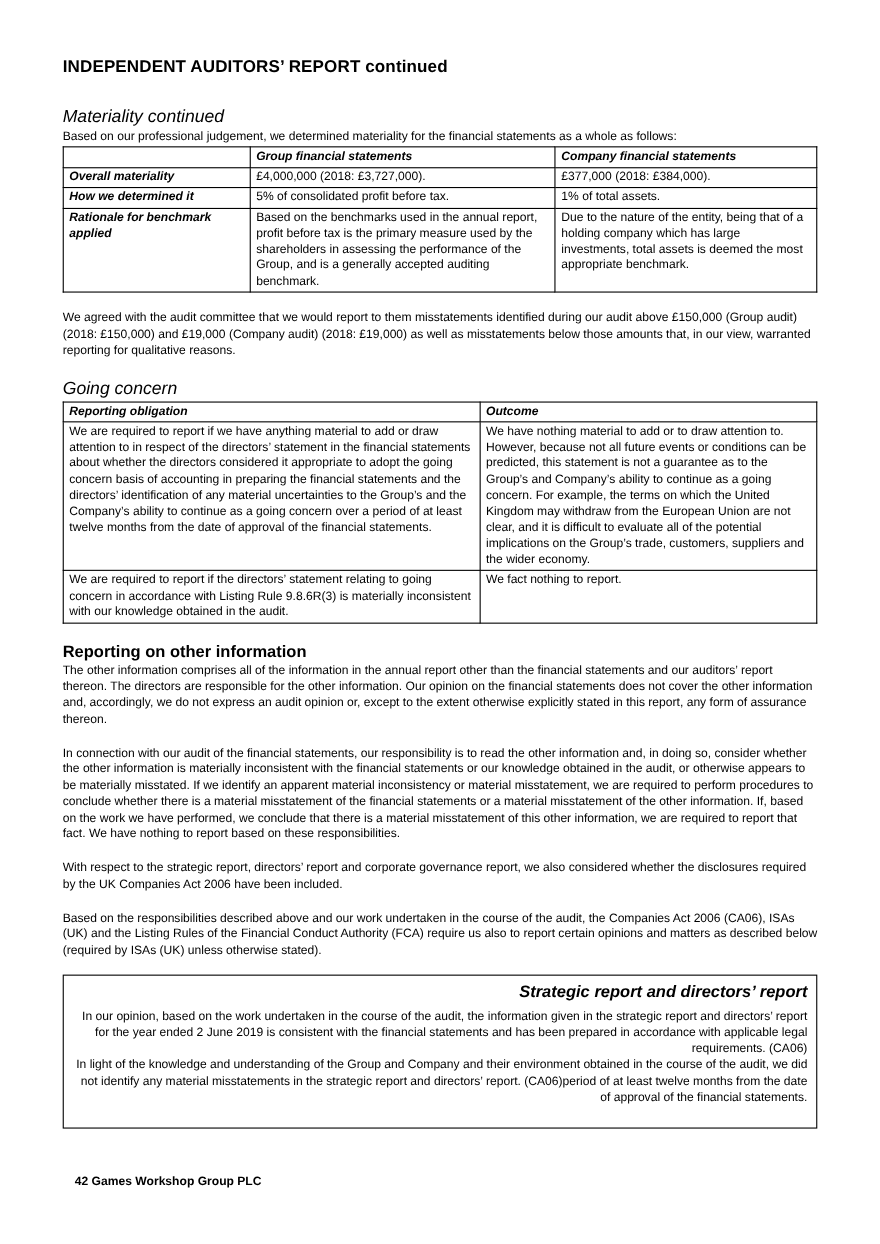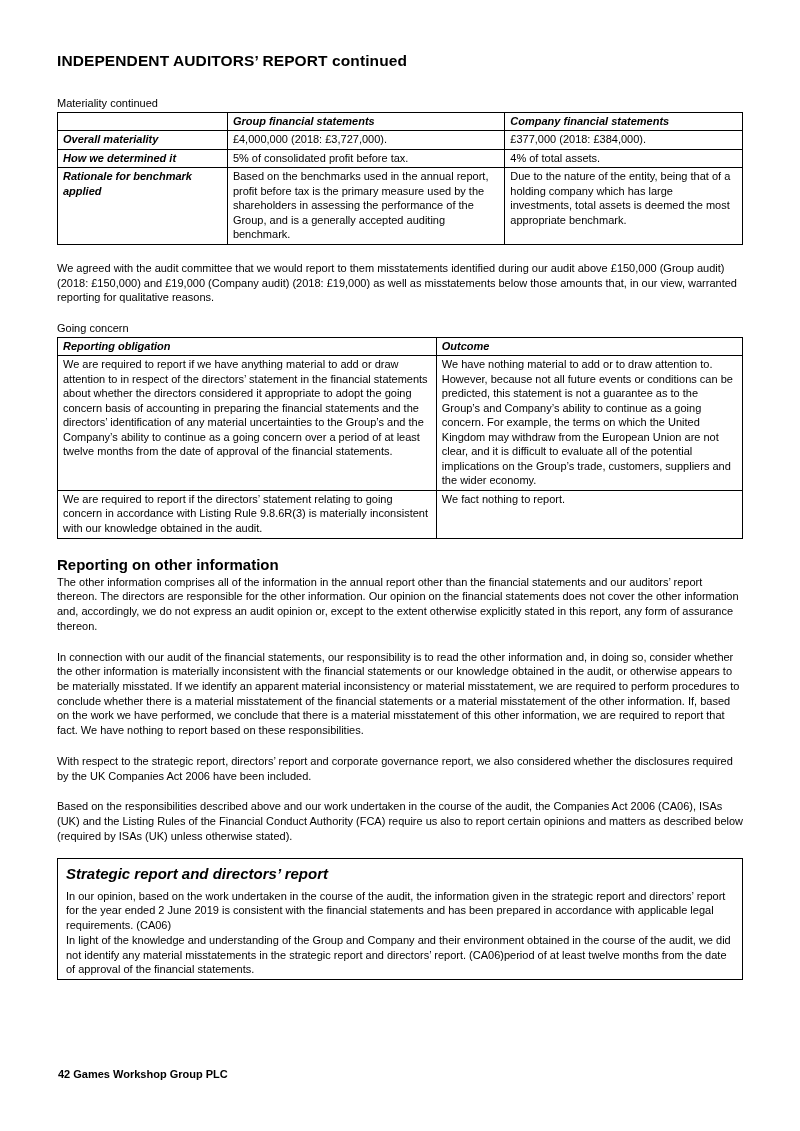--- a/index.html
+++ b/index.html
@@ -19,21 +19,22 @@
     font-size: 15.5px;
     font-weight: bold;
     letter-spacing: 0.1px;
     margin-bottom: 26px;
   }
   .body-txt {
     font-size: 11px;
     line-height: 1.34;
   }
   .h-italic {
-    font-size: 11px;
+    font-size: 16px;
+    font-style: italic;
     line-height: 1.34;
   }
   .h-bold {
     font-size: 15px;
     font-weight: bold;
     line-height: 1.34;
   }
   .gap-top { margin-top: 16px; }
   .gap-top-lg { margin-top: 15px; }
   table.tbl {
@@ -57,40 +58,42 @@
     font-style: italic;
   }
   .col-m-1 { width: 24.8%; }
   .col-m-2 { width: 40.5%; }
   .col-m-3 { width: 34.7%; }
   .col-g-1 { width: 55.3%; }
   .col-g-2 { width: 44.7%; }
   .report-box {
     border: 1px solid #000;
     margin-top: 14px;
-    padding: 5px 8px 2px 8px;
+    padding: 5px 8px 20px 8px;
+    text-align: right;
   }
   .report-box .box-heading { margin-bottom: 5px; }
   .footer {
     position: absolute;
-    left: 58px;
+    left: 68px;
     top: 1068px;
     font-size: 11px;
     font-weight: bold;
   }
 </style>
 </head>
 <body>
 
 <div class="page">
 
   <h1 class="title">INDEPENDENT AUDITORS’ REPORT continued</h1>
 
   <section>
     <p class="h-italic">Materiality continued</p>
+    <p class="body-txt">Based on our professional judgement, we determined materiality for the financial statements as a whole as follows:</p>
 
     <table class="tbl">
       <colgroup>
           <col class="col-m-1">
           <col class="col-m-2">
           <col class="col-m-3">
         </colgroup>
       <thead>
         <tr>
           <th></th>
@@ -100,21 +103,21 @@
       </thead>
       <tbody>
         <tr>
           <td class="cell-label">Overall materiality</td>
           <td>£4,000,000 (2018: £3,727,000).</td>
           <td>£377,000 (2018: £384,000).</td>
         </tr>
         <tr>
           <td class="cell-label">How we determined it</td>
           <td>5% of consolidated profit before tax.</td>
-          <td>4% of total assets.</td>
+          <td>1% of total assets.</td>
         </tr>
         <tr>
           <td class="cell-label">Rationale for benchmark applied</td>
           <td>Based on the benchmarks used in the annual report, profit before tax is the primary measure used by the shareholders in assessing the performance of the Group, and is a generally accepted auditing benchmark.</td>
           <td>Due to the nature of the entity, being that of a holding company which has large investments, total assets is deemed the most appropriate benchmark.</td>
         </tr>
       </tbody>
     </table>
 
     <p class="body-txt gap-top">We agreed with the audit committee that we would report to them misstatements identified during our audit above £150,000 (Group audit) (2018: £150,000) and £19,000 (Company audit) (2018: £19,000) as well as misstatements below those amounts that, in our view, warranted reporting for qualitative reasons.</p>

